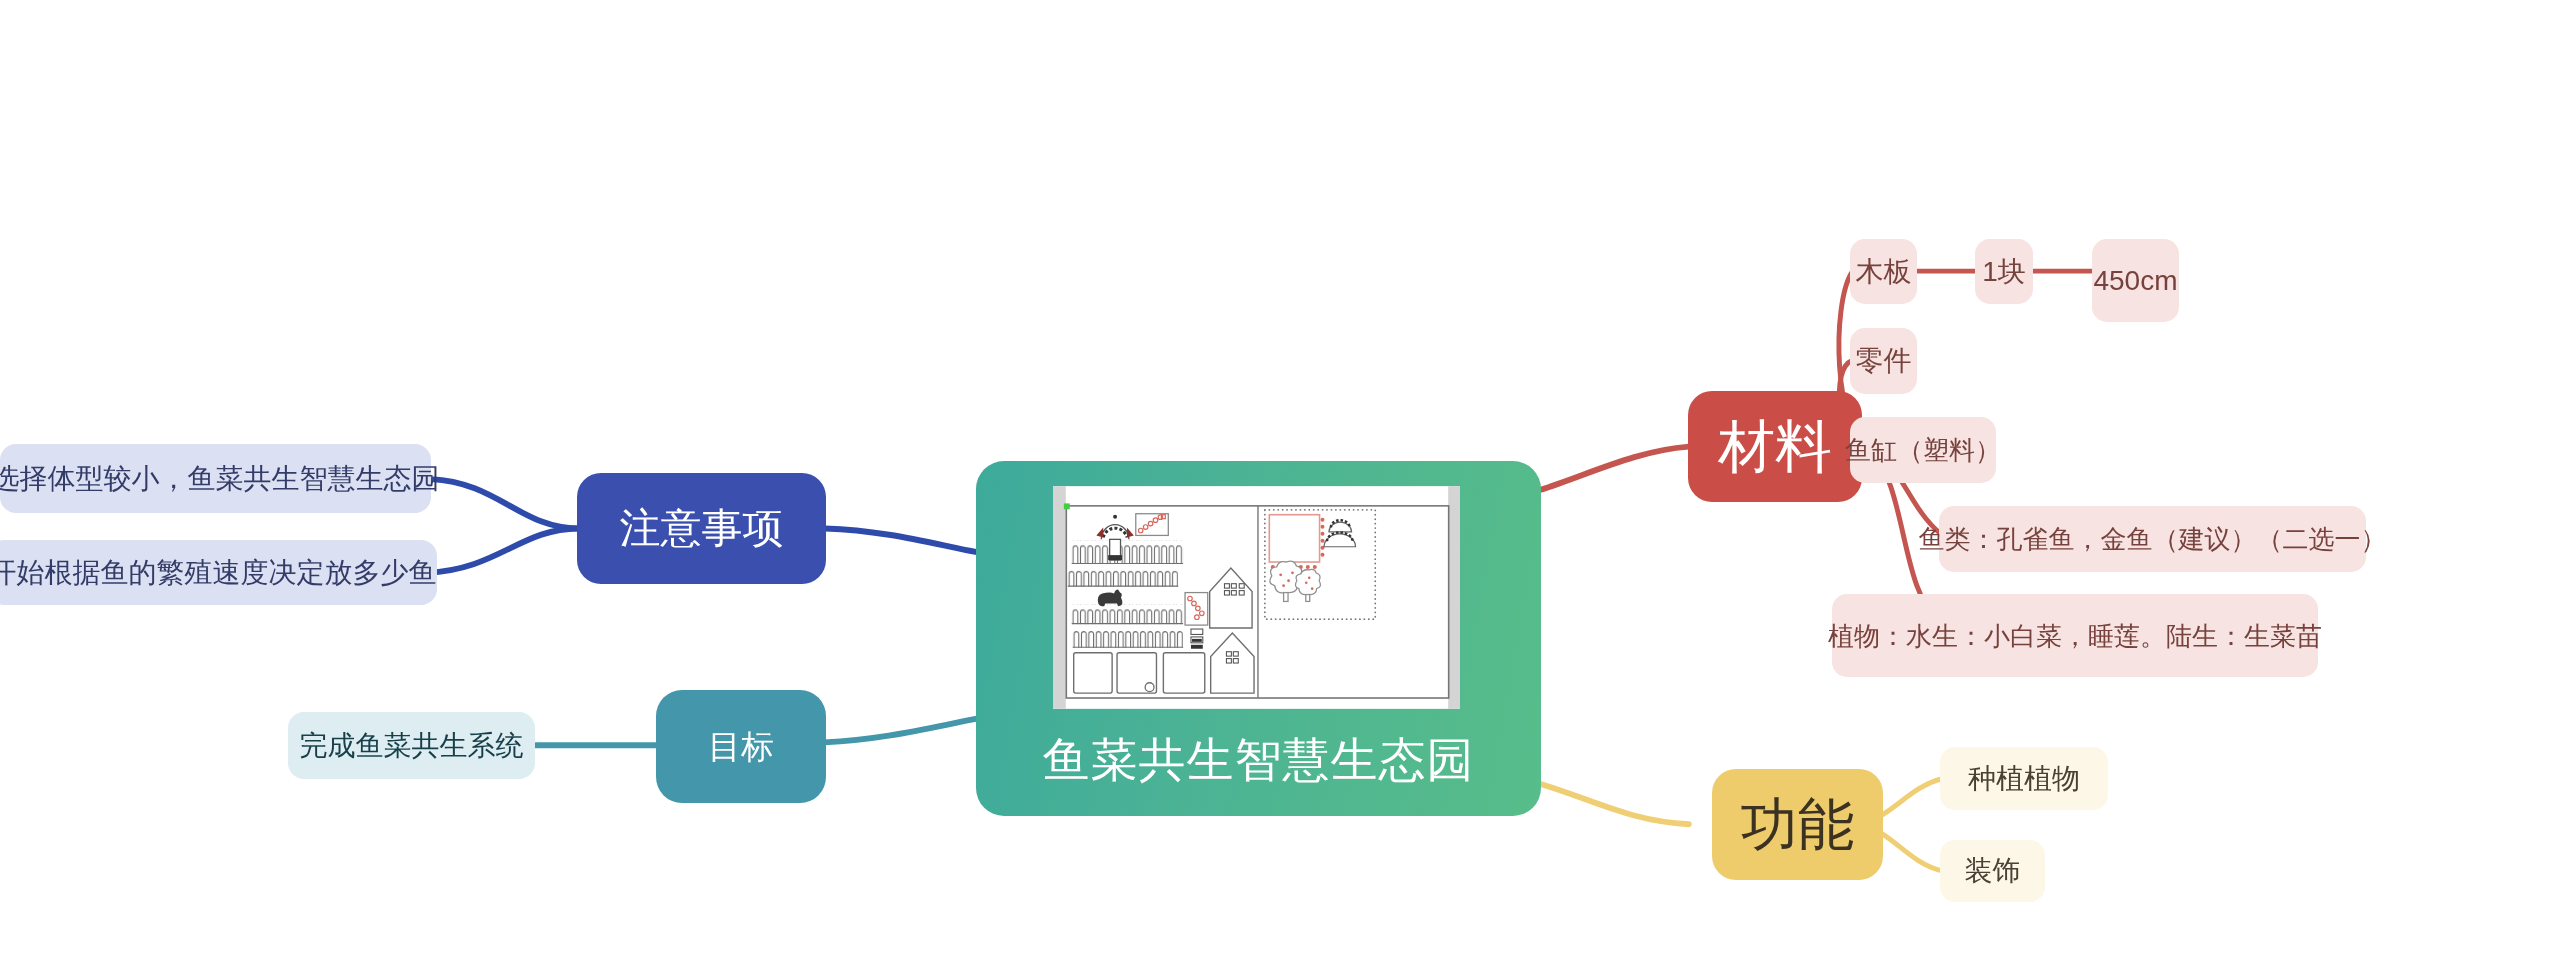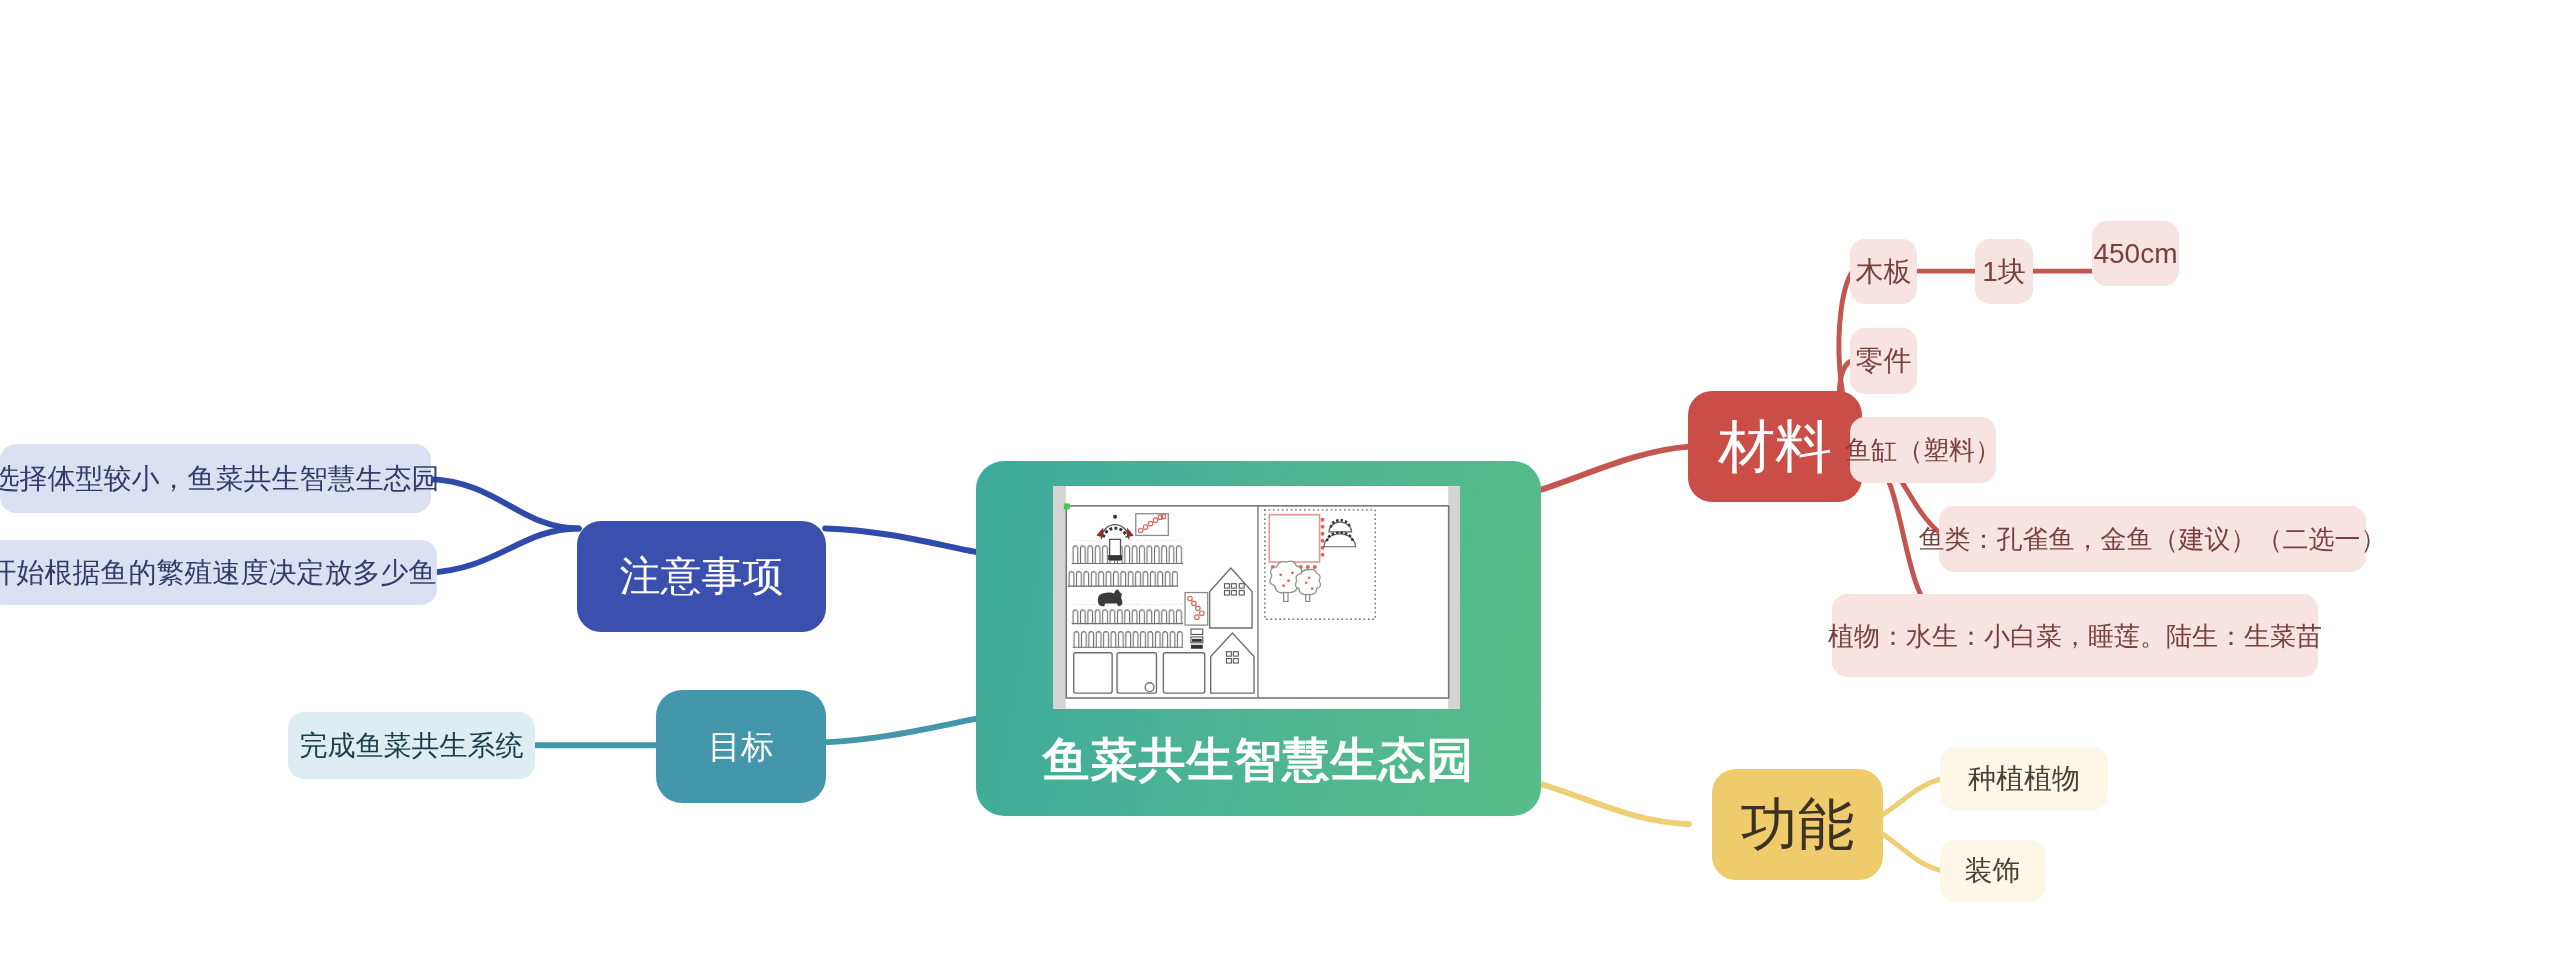--- a/index.html
+++ b/index.html
@@ -15,21 +15,21 @@
   .red   {background:#ca4e47;color:#ffffff;border-radius:24px;}
   .pink  {background:#f7e3e1;color:#77423d;border-radius:15px;}
   .yellow{background:#efcc6b;color:#3b3222;border-radius:24px;}
   .cream {background:#fdf7e7;color:#4a4134;border-radius:15px;}
   .fs26{font-size:26px}.fs28{font-size:28px}.fs42{font-size:41px}.fs44{font-size:57px}.fs46{font-size:33px}
   .center-node{position:absolute;left:976px;top:461px;width:565px;height:355px;
                background:linear-gradient(100deg,#3daa9b 0%,#4cb394 45%,#57bd8a 100%);
                border-radius:28px;}
   .thumb{position:absolute;left:77px;top:25px;width:407px;height:223px;}
   .center-title{position:absolute;left:0;top:268px;width:100%;text-align:center;
-                color:#ffffff;font-size:47px;font-weight:700;letter-spacing:1px;}
+                color:#ffffff;font-size:47px;font-weight:400;letter-spacing:1px;}
 </style>
 </head>
 <body>
 
 <div class="stage">
 
   <svg class="edges" width="2576" height="979" viewBox="0 0 2613 993" fill="none">
 
     <path d="M437,486 C505,489 528,536 587,536" stroke="#2e4bac" stroke-width="6" stroke-linecap="round"></path>
     <path d="M433,581 C505,578 528,536 587,536" stroke="#2e4bac" stroke-width="6" stroke-linecap="round"></path>
@@ -51,21 +51,21 @@
     <path d="M1890,835 C1920,827 1936,799 1969,790" stroke="#efce74" stroke-width="5" stroke-linecap="round"></path>
     <path d="M1890,837 C1920,845 1936,875 1969,883" stroke="#efce74" stroke-width="5" stroke-linecap="round"></path>
   </svg>
 
   <div class="node lav fs28" style="left:0px;top:444px;width:431px;height:69px;">
     <span>选择体型较小，鱼菜共生智慧生态园</span>
   </div>
   <div class="node lav fs28" style="left:-12px;top:540px;width:449px;height:65px;">
     <span>开始根据鱼的繁殖速度决定放多少鱼</span>
   </div>
-  <div class="node blue fs42" style="left:577px;top:473px;width:249px;height:111px;margin-top:48px;">
+  <div class="node blue fs42" style="left:577px;top:473px;width:249px;height:111px;">
     <span>注意事项</span>
   </div>
 
   <div class="node tleaf fs28" style="left:288px;top:712px;width:247px;height:67px;">
     <span>完成鱼菜共生系统</span>
   </div>
   <div class="node teal fs46" style="left:656px;top:690px;width:170px;height:113px;">
     <span>目标</span>
   </div>
 
@@ -190,21 +190,21 @@
 
   <div class="node red fs44" style="left:1688px;top:391px;width:174px;height:111px;">
     <span>材料</span>
   </div>
   <div class="node pink fs28" style="left:1850px;top:239px;width:67px;height:65px;">
     <span>木板</span>
   </div>
   <div class="node pink fs28" style="left:1975px;top:239px;width:58px;height:65px;">
     <span>1块</span>
   </div>
-  <div class="node pink fs28" style="left:2092px;top:221px;width:87px;height:65px;align-items:center;">
+  <div class="node pink fs28" style="left:2092px;top:239px;width:87px;height:83px;align-items:center;">
     <span>450cm</span>
   </div>
   <div class="node pink fs28" style="left:1850px;top:328px;width:67px;height:66px;">
     <span>零件</span>
   </div>
   <div class="node pink fs26" style="left:1850px;top:417px;width:146px;height:66px;">
     <span>鱼缸（塑料）</span>
   </div>
   <div class="node pink fs26" style="left:1939px;top:506px;width:427px;height:66px;">
     <span>鱼类：孔雀鱼，金鱼（建议）（二选一）</span>

